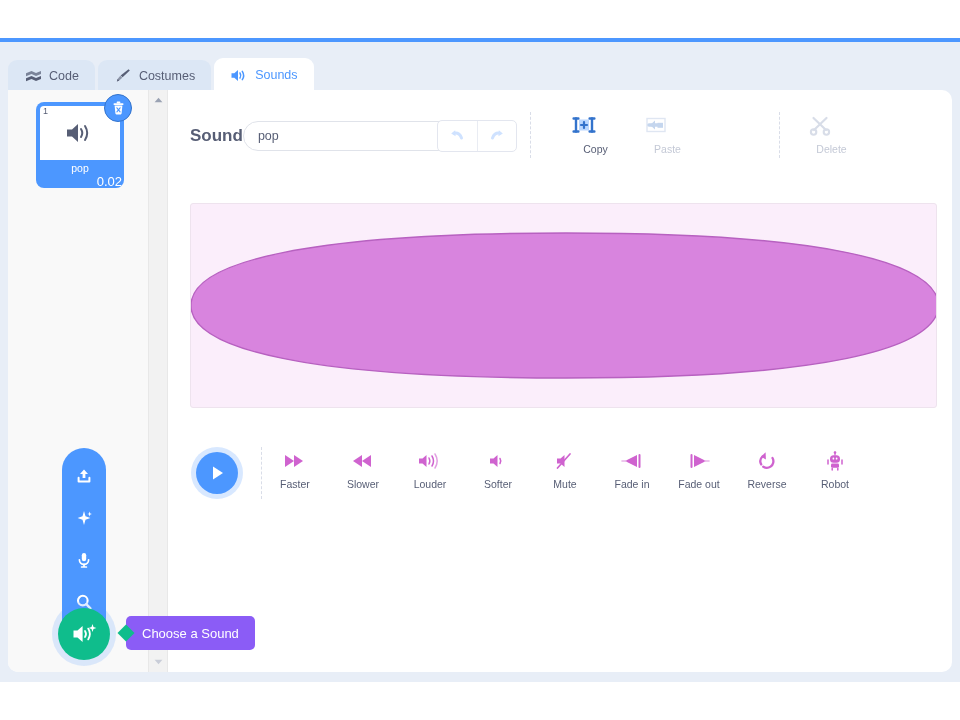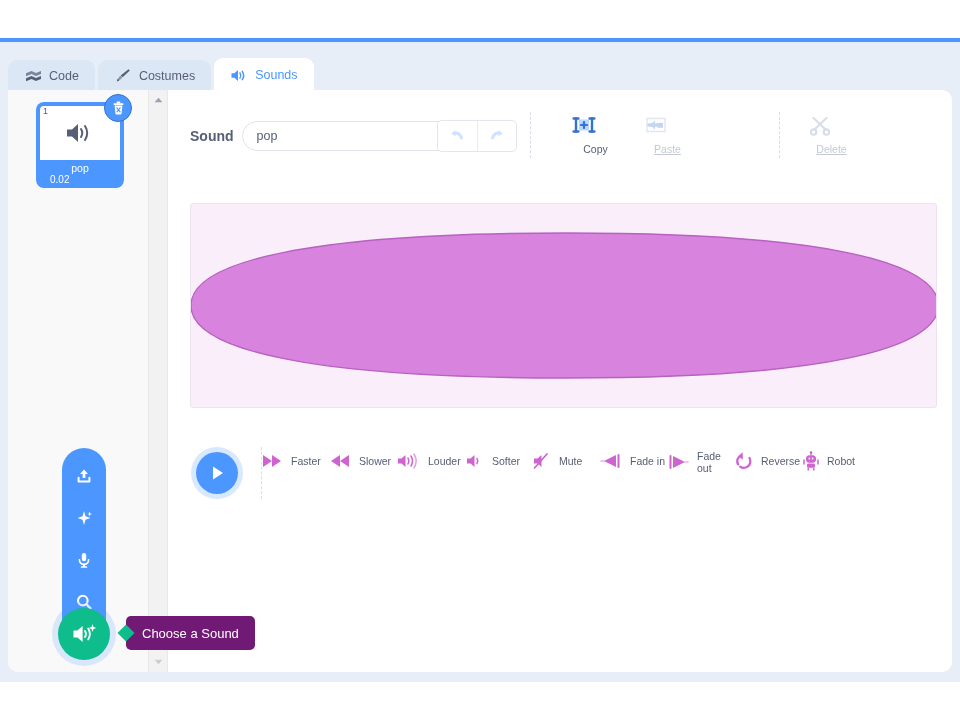--- a/index.html
+++ b/index.html
@@ -50,29 +50,29 @@
     position:absolute;left:30px;top:14px;width:84px;height:82px;
     border-radius:6px;background:#4c97ff;cursor:pointer;
     box-shadow:0 0 0 2px #4c97ff;
   }
   .sound-item .thumb{
     position:absolute;left:2px;top:2px;width:80px;height:54px;background:#ffffff;border-radius:4px 4px 0 0;
     display:flex;align-items:center;justify-content:center;
   }
   .sound-item .idx{position:absolute;left:5px;top:2px;font-size:9px;color:#575e75;}
   .sound-item .nm{position:absolute;left:0;top:58px;width:84px;text-align:center;font-size:10.5px;color:#ffffff;}
-  .sound-item .du{position:absolute;left:12px;top:70px;width:84px;text-align:left;font-size:10px;color:#ffffff;}
+  .sound-item .du{position:absolute;left:0;top:70px;width:84px;text-align:right;font-size:13px;color:#ffffff;}
   .del-badge{
     position:absolute;right:-10px;top:-10px;width:26px;height:26px;border-radius:50%;
     background:#4c97ff;border:1px solid #3373cc;display:flex;align-items:center;justify-content:center;cursor:pointer;
   }
 
   
   .row-sound{position:absolute;left:190px;top:121px;display:flex;align-items:center;}
-  .lbl-sound{font-size:14px;color:#575e75;font-weight:bold;margin-right:8px;}
+  .lbl-sound{font-size:17px;color:#575e75;font-weight:bold;margin-right:0;}
   .name-input{
     width:185px;height:28px;border:1px solid #e0e3ea;border-radius:16px;
     background:#ffffff;font-size:12.5px;color:#575e75;
     padding:0 14px;outline:none;font-family:"Liberation Sans", sans-serif;
   }
 
   .undo-group{
     position:absolute;left:437px;top:120px;width:78px;height:30px;
     border:1px solid #e3e6ef;border-radius:5px;display:flex;background:#fff;
   }
@@ -80,59 +80,59 @@
   .undo-group .divider{width:1px;background:#e9ecf3;}
 
   .tsep{position:absolute;top:112px;width:1px;height:46px;border-left:1px dashed #d9dde8;}
 
   .tool{
     position:absolute;top:112px;width:78px;display:flex;flex-direction:column;
     align-items:center;gap:5px;cursor:pointer;
   }
   .tool .tl{font-size:10.5px;color:#575e75;margin-left:23px;}
   .tool.disabled{cursor:default;}
-  .tool.disabled .tl{color:#c4c9d6;text-decoration:underline;}
+  .tool.disabled .tl{color:#c4c9d6;}
   .tool .ti{height:26px;display:flex;align-items:flex-end;justify-content:center;}
 
   
   .wave-box{
     position:absolute;left:190px;top:203px;width:745px;height:203px;
     background:#fbeefb;border:1px solid #eee3ee;border-radius:3px;overflow:hidden;
   }
 
   
   .play-btn{
     position:absolute;left:196px;top:452px;width:42px;height:42px;border-radius:50%;
     background:#4c97ff;box-shadow:0 0 0 5px rgba(76,151,255,.22);
     display:flex;align-items:center;justify-content:center;cursor:pointer;
   }
   .fx-sep{position:absolute;left:261px;top:447px;width:1px;height:52px;border-left:1px dashed #d9dde8;}
   .fx{
-    position:absolute;top:450px;width:68px;display:flex;flex-direction:row;
+    position:absolute;top:450px;width:68px;display:flex;flex-direction:column;
     align-items:center;gap:6px;cursor:pointer;
   }
   .fx .fi{height:22px;display:flex;align-items:center;justify-content:center;}
   .fx .fl{font-size:10.5px;color:#575e75;}
 
   
   .fab-col{
     position:absolute;left:62px;top:448px;width:44px;height:200px;
     border-radius:22px;background:#4c97ff;
   }
   .fab-mini{
     position:absolute;left:0;width:44px;height:40px;
     display:flex;align-items:center;justify-content:center;cursor:pointer;
   }
   .fab-main{
     position:absolute;left:58px;top:608px;width:52px;height:52px;border-radius:50%;
     background:#0fbd8c;box-shadow:0 0 0 6px rgba(76,151,255,.18);
     display:flex;align-items:center;justify-content:center;cursor:pointer;z-index:6;
   }
   .tooltip{
-    position:absolute;left:126px;top:616px;height:34px;border-radius:5px;background:#701a75;
+    position:absolute;left:126px;top:616px;height:34px;border-radius:5px;background:#8b5cf6;
     display:flex;align-items:center;padding:0 16px;color:#fff;font-size:13px;z-index:5;
   }
   .tooltip:before{
     content:"";position:absolute;left:-6px;top:11px;width:12px;height:12px;
     background:#0fbd8c;transform:rotate(45deg);
   }
 </style>
 </head>
 <body>
 

